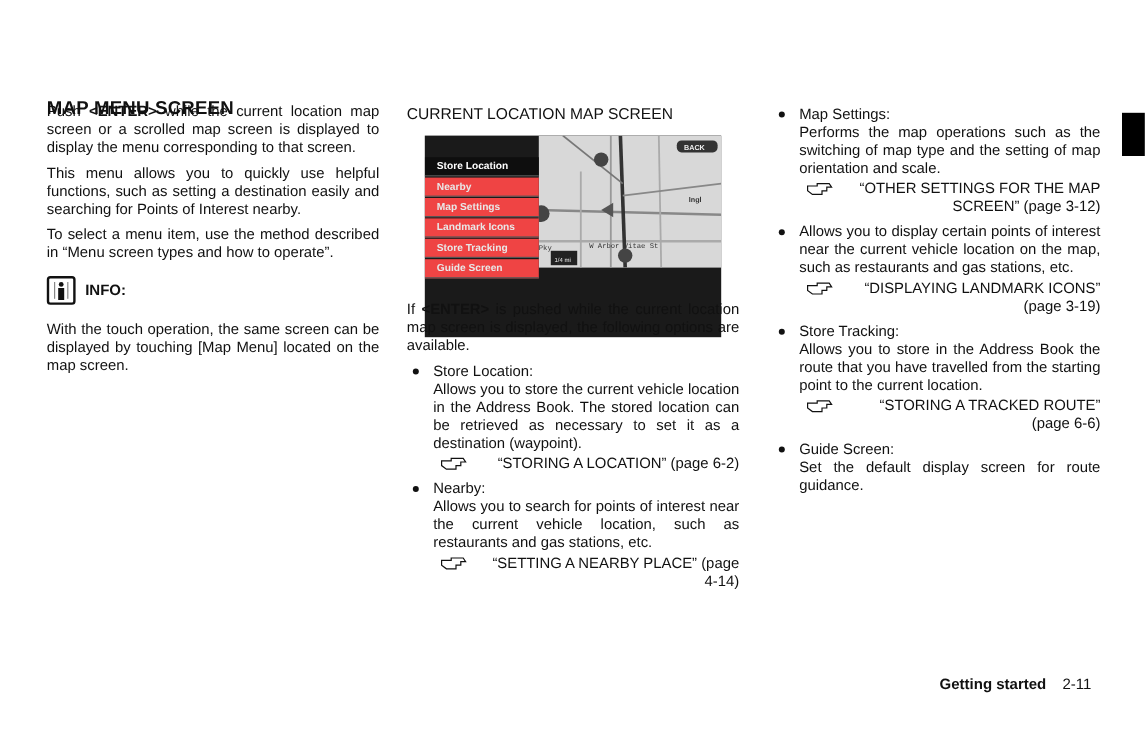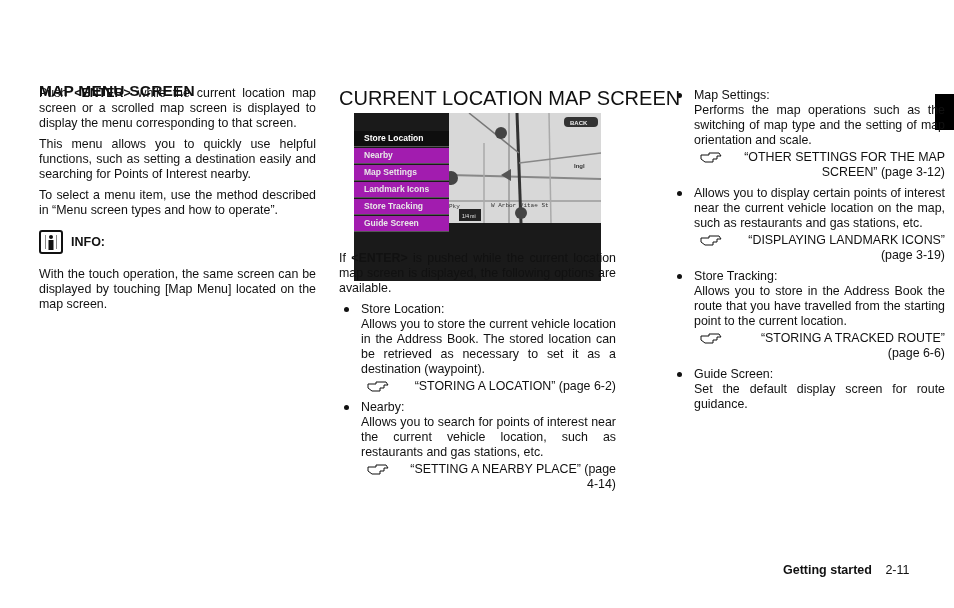--- a/index.html
+++ b/index.html
@@ -4,35 +4,35 @@
 <style>
   html, body { margin:0; padding:0; background:#ffffff; }
   body { width:954px; height:608px; position:relative; overflow:hidden;
          font-family:"Liberation Sans", sans-serif; color:#111; }
   .abs { position:absolute; }
   .h1 { left:39px; top:45px; font-weight:bold; font-size:15.5px; letter-spacing:0.2px;margin-top:37px; }
   .col { font-size:12.4px; line-height:15px; text-align:justify; }
   .col p { margin:0 0 6px 0; }
   .col1 { left:39px; top:86px; width:277px; }
   .col2 { left:339px; top:251px; width:277px; }
-  .col3 { left:672px; top:88px; width:273px; }
-  .h2 { left:339px; top:87px; font-size:20px; }
+  .col3 { left:644px; top:88px; width:273px; }
+  .h2 { left:339px; top:87px; font-size:13px; }
   .info-row { display:flex; align-items:center; margin-top:12px; margin-bottom:13px; }
   .info-icon { width:24px; height:24px; border:2px solid #111; border-radius:3px; box-sizing:border-box;
                display:flex; align-items:center; justify-content:center; margin-right:8px; background:#fff; }
   .info-label { font-weight:bold; font-size:12.5px; }
   .bullet { position:relative; padding-left:22px; margin-bottom:6px; }
   .bullet .dot { position:absolute; left:5px; top:5px; width:5px; height:5px; border-radius:50%; background:#111; }
   .bullet .title { display:block; text-align:left; }
   .ref { position:relative; padding-left:36px; text-align:right; margin-top:2px; }
   .ref .hand { position:absolute; left:5px; top:1px; width:24px; height:14px; }
   .map { left:354px; top:113px; width:247px; height:168px; background:#1a1a1a; overflow:hidden; }
   .map-area { position:absolute; left:95px; top:0; width:152px; height:110px; background:#d8d8d8; }
   .menu { position:absolute; left:0; top:18px; width:95px; }
-  .menu-item { height:14.5px; margin-bottom:1.5px; background:#a21caf; color:#e8e8e8; font-size:8.5px; font-weight:bold;
+  .menu-item { height:14.5px; margin-bottom:1.5px; background:#ef4444; color:#e8e8e8; font-size:8.5px; font-weight:bold;
                line-height:14.5px; padding-left:10px; border-bottom:1px solid #555; }
   .menu-item.sel { background:#0e0e0e; color:#fff; }
   .footer { left:783px; top:563px; font-size:12.5px; }
   .footer .sec { font-weight:bold; margin-right:10px; }
   .tab { left:935px; top:94px; width:19px; height:36px; background:#000; }
   b.enter { font-weight:bold; }
 </style>
 </head>
 <body>
 

